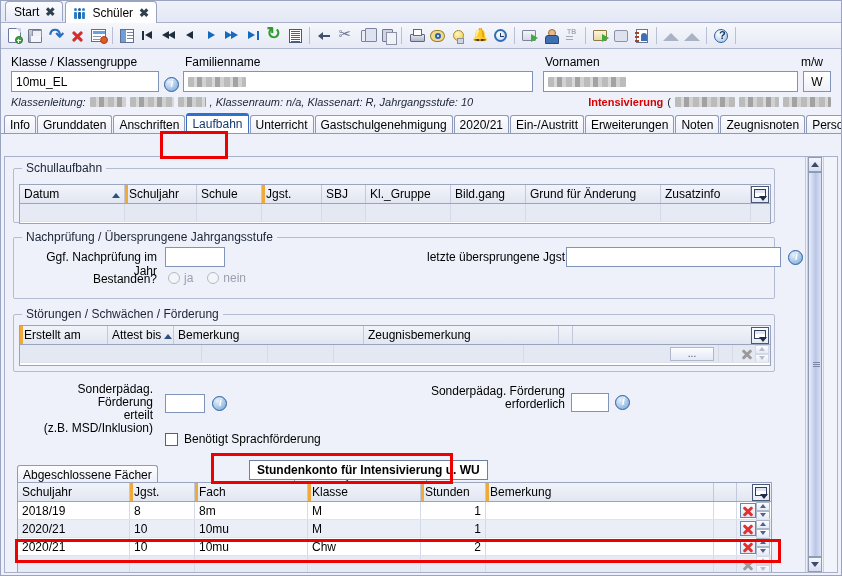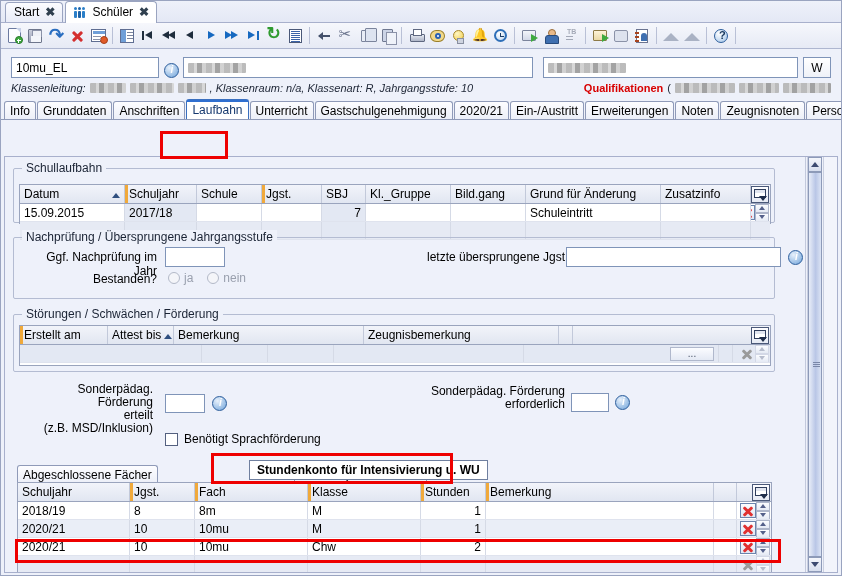--- a/index.html
+++ b/index.html
@@ -19,21 +19,21 @@
     border: 1px solid #9aa4c0;
     overflow: hidden;
   }
 
   
   .wintabbar {
     height: 22px;
     background: linear-gradient(#eef1fa, #e4e8f5);
     border-bottom: 1px solid #a8b0cc;
     display: flex;
-    align-items: center;
+    align-items: flex-start;
     padding-left: 4px;
     position: relative;
   }
   .wintab {
     height: 20px;
     display: flex; align-items: center;
     gap: 4px;
     padding: 0 7px 0 8px;
     font-size: 12px;
     border: 1px solid #9aa4c0;
@@ -757,20 +757,29 @@
         <span class="ic ic-hat"></span>
       </div>
     <div class="tsep"></div>
     <div class="tbtn">
         <span class="ic ic-help"></span>
       </div>
     <div class="tsep"></div>
   </div>
 
   <div class="hdr">
+    <div class="hrow">
+      <div style="width:150px">Klasse / Klassengruppe</div>
+      <div style="width:24px"></div>
+      <div style="width:350px">Familienname</div>
+      <div style="width:10px"></div>
+      <div style="width:240px">Vornamen</div>
+      <div style="flex:1"></div>
+      <div style="width:30px;text-align:left">m/w</div>
+    </div>
     <div class="hrow" style="margin-top:2px;gap:0">
       <div class="tinput" style="width:148px">
         <span>10mu_EL</span>
       </div>
       <div style="width:24px;display:flex;align-items:center;justify-content:center">
         <span class="infoi"></span>
       </div>
       <div class="tinput" style="width:350px">
         <span class="redact" style="width:58px"></span>
       </div>
@@ -783,21 +792,21 @@
         <span>W</span>
       </div>
     </div>
     <div class="subline">
       <span>Klassenleitung:</span>
       <span class="redact" style="width:36px"></span>
       <span class="redact" style="width:44px"></span>
       <span class="redact" style="width:28px"></span>
       <span>, Klassenraum: n/a, Klassenart: R, Jahrgangsstufe: 10</span>
       <span style="flex:1"></span>
-      <span class="auskunft">Qualifikationen</span>
+      <span class="auskunft">Intensivierung</span>
       <span style="font-style:normal">(</span>
       <span class="redact" style="width:60px"></span>
       <span class="redact" style="width:40px"></span>
       <span class="redact" style="width:48px"></span>
     </div>
   </div>
 
   <div class="tabstrip">
     <div class="mtab">
         <span class="lbl">Info</span>
@@ -870,42 +879,20 @@
               <span>Bild.gang</span>
             </div>
           <div class="gh" style="width:135px">
               <span>Grund für Änderung</span>
             </div>
           <div class="gh" style="width:90px">
               <span>Zusatzinfo</span>
             </div>
           <div class="gh" style="flex:1;justify-content:flex-end;border-right:none;padding-right:1px">
             <span class="gridcfg"></span>
-          </div>
-        </div>
-        <div class="grow">
-          <div class="gc" style="width:105px">15.09.2015</div>
-          <div class="gc shade" style="width:72px">2017/18</div>
-          <div class="gc" style="width:65px"></div>
-          <div class="gc" style="width:60px"></div>
-          <div class="gc num shade" style="width:44px">7</div>
-          <div class="gc" style="width:85px"></div>
-          <div class="gc" style="width:75px"></div>
-          <div class="gc" style="width:135px">Schuleintritt</div>
-          <div class="gc" style="width:90px"></div>
-          <div class="gc" style="flex:1;border-right:none;justify-content:flex-end;padding:0 1px">
-            <span class="delx"></span>
-            <span class="spinbox">
-              <span class="spin up">
-                  <i></i>
-                </span>
-              <span class="spin dn">
-                  <i></i>
-                </span>
-            </span>
           </div>
         </div>
         <div class="grow blank">
           <div class="gc" style="width:105px"></div>
           <div class="gc shade" style="width:72px"></div>
           <div class="gc" style="width:65px"></div>
           <div class="gc" style="width:60px"></div>
           <div class="gc shade" style="width:44px"></div>
           <div class="gc" style="width:85px"></div>
           <div class="gc" style="width:75px"></div>

